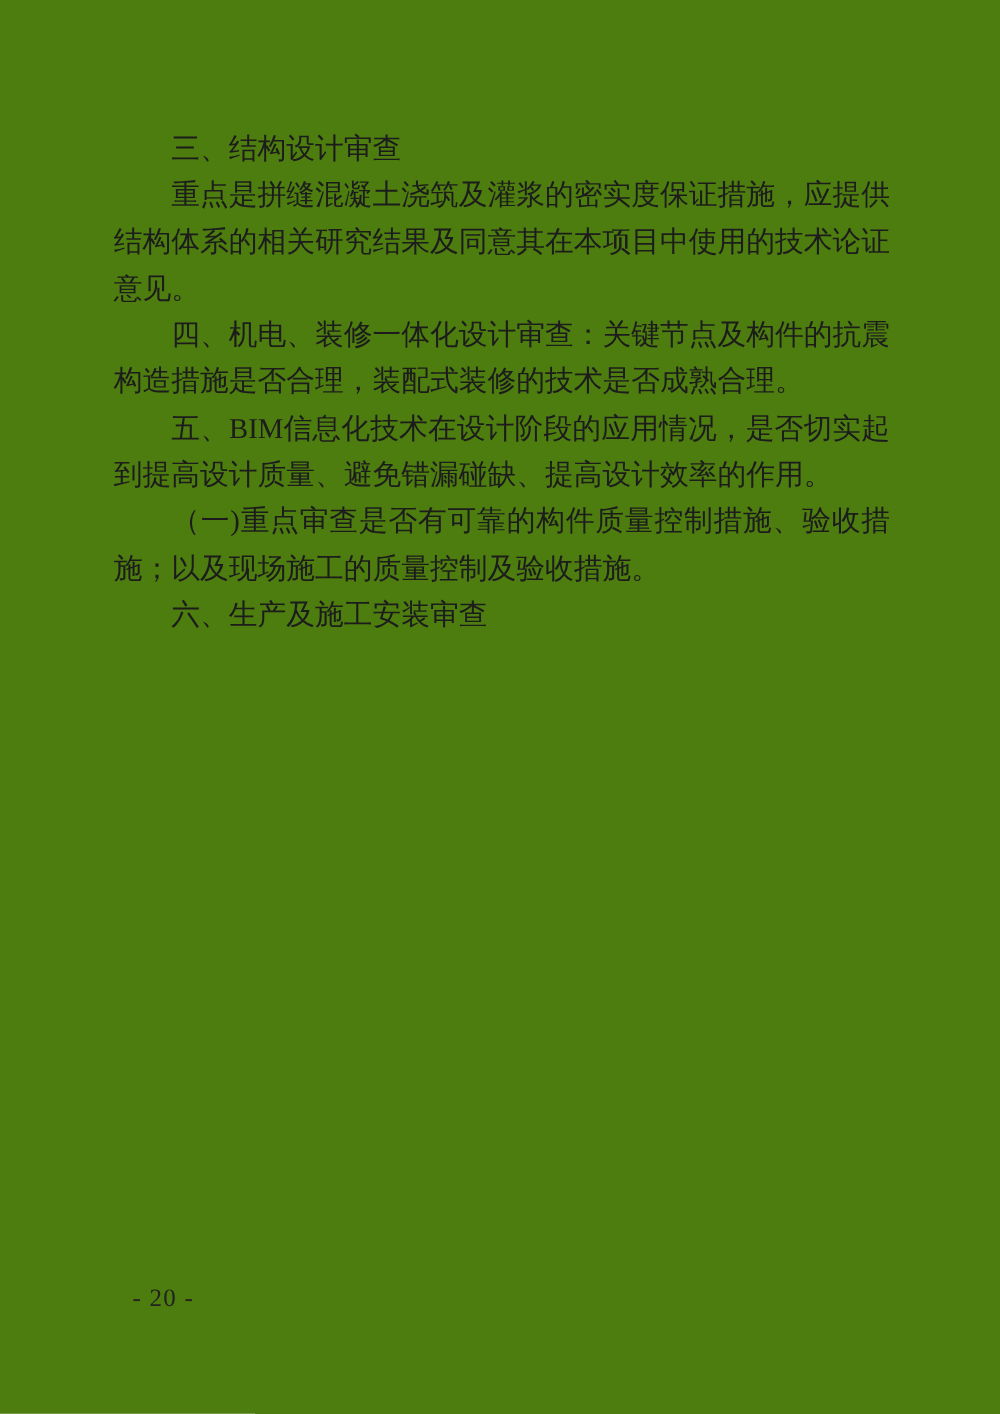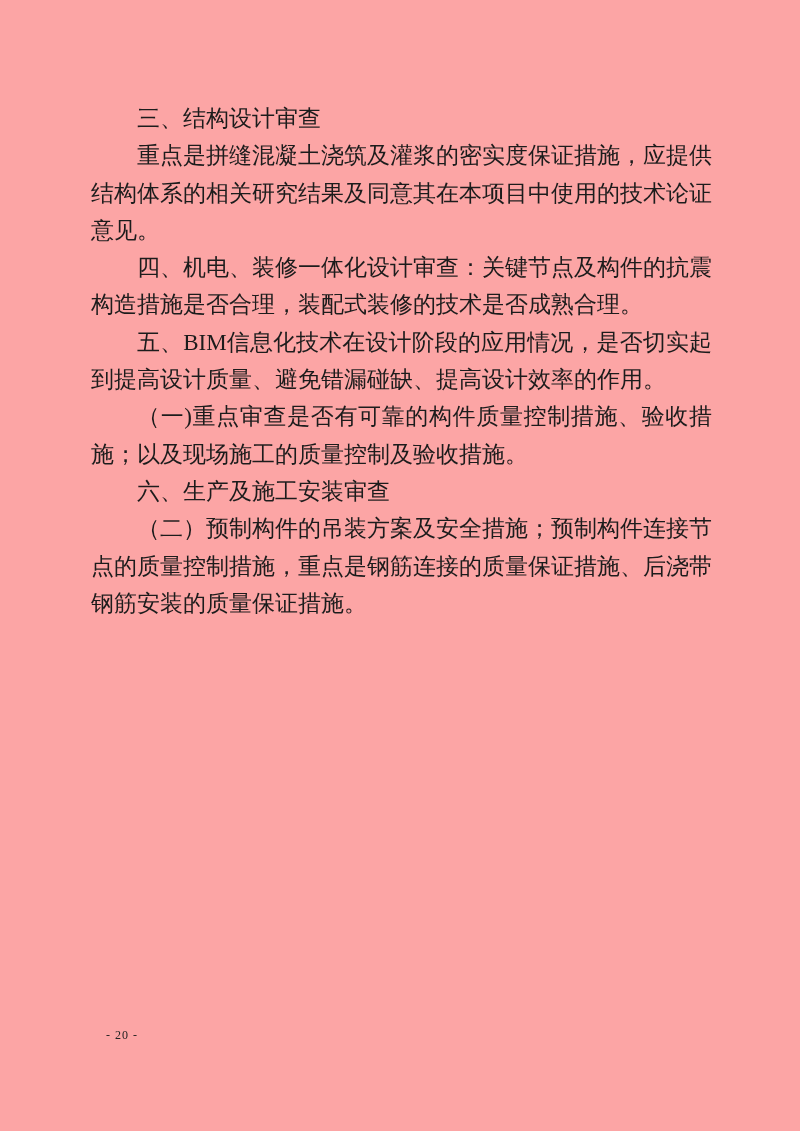--- a/index.html
+++ b/index.html
@@ -13,21 +13,21 @@
     position: relative;
     font-family: "Liberation Serif", serif;
     overflow: hidden;
   }
   .page {
     position: absolute;
     top: 0;
     left: 0;
     width: 800px;
     height: 1131px;
-    background: #fca5a5;
+    background: #4d7c0f;
   }
   .doc-body {
     position: absolute;
     top: 100px;
     left: 91px;
     width: 621px;
     color: #1c1c1c;
     font-size: 23px;
     line-height: 37.3px;
     text-align: justify;
@@ -35,35 +35,34 @@
   }
   .doc-para {
     margin: 0;
     padding: 0;
     text-indent: 2em;
   }
   .page-footer {
     position: absolute;
     left: 106px;
     top: 1028px;
-    font-size: 12px;
+    font-size: 20px;
     color: #222222;
     letter-spacing: 1px;
   }
 </style>
 </head>
 <body>
 
 <div class="page">
 
   <div class="doc-body">
     <p class="doc-para">三、结构设计审查</p>
     <p class="doc-para">重点是拼缝混凝土浇筑及灌浆的密实度保证措施，应提供结构体系的相关研究结果及同意其在本项目中使用的技术论证意见。</p>
     <p class="doc-para">四、机电、装修一体化设计审查：关键节点及构件的抗震构造措施是否合理，装配式装修的技术是否成熟合理。</p>
     <p class="doc-para">五、BIM信息化技术在设计阶段的应用情况，是否切实起到提高设计质量、避免错漏碰缺、提高设计效率的作用。</p>
     <p class="doc-para">（一)重点审查是否有可靠的构件质量控制措施、验收措施；以及现场施工的质量控制及验收措施。</p>
     <p class="doc-para">六、生产及施工安装审查</p>
-    <p class="doc-para">（二）预制构件的吊装方案及安全措施；预制构件连接节点的质量控制措施，重点是钢筋连接的质量保证措施、后浇带钢筋安装的质量保证措施。</p>
   </div>
 
   <div class="page-footer">- 20 -</div>
 
 </div>
 
 </body></html>

